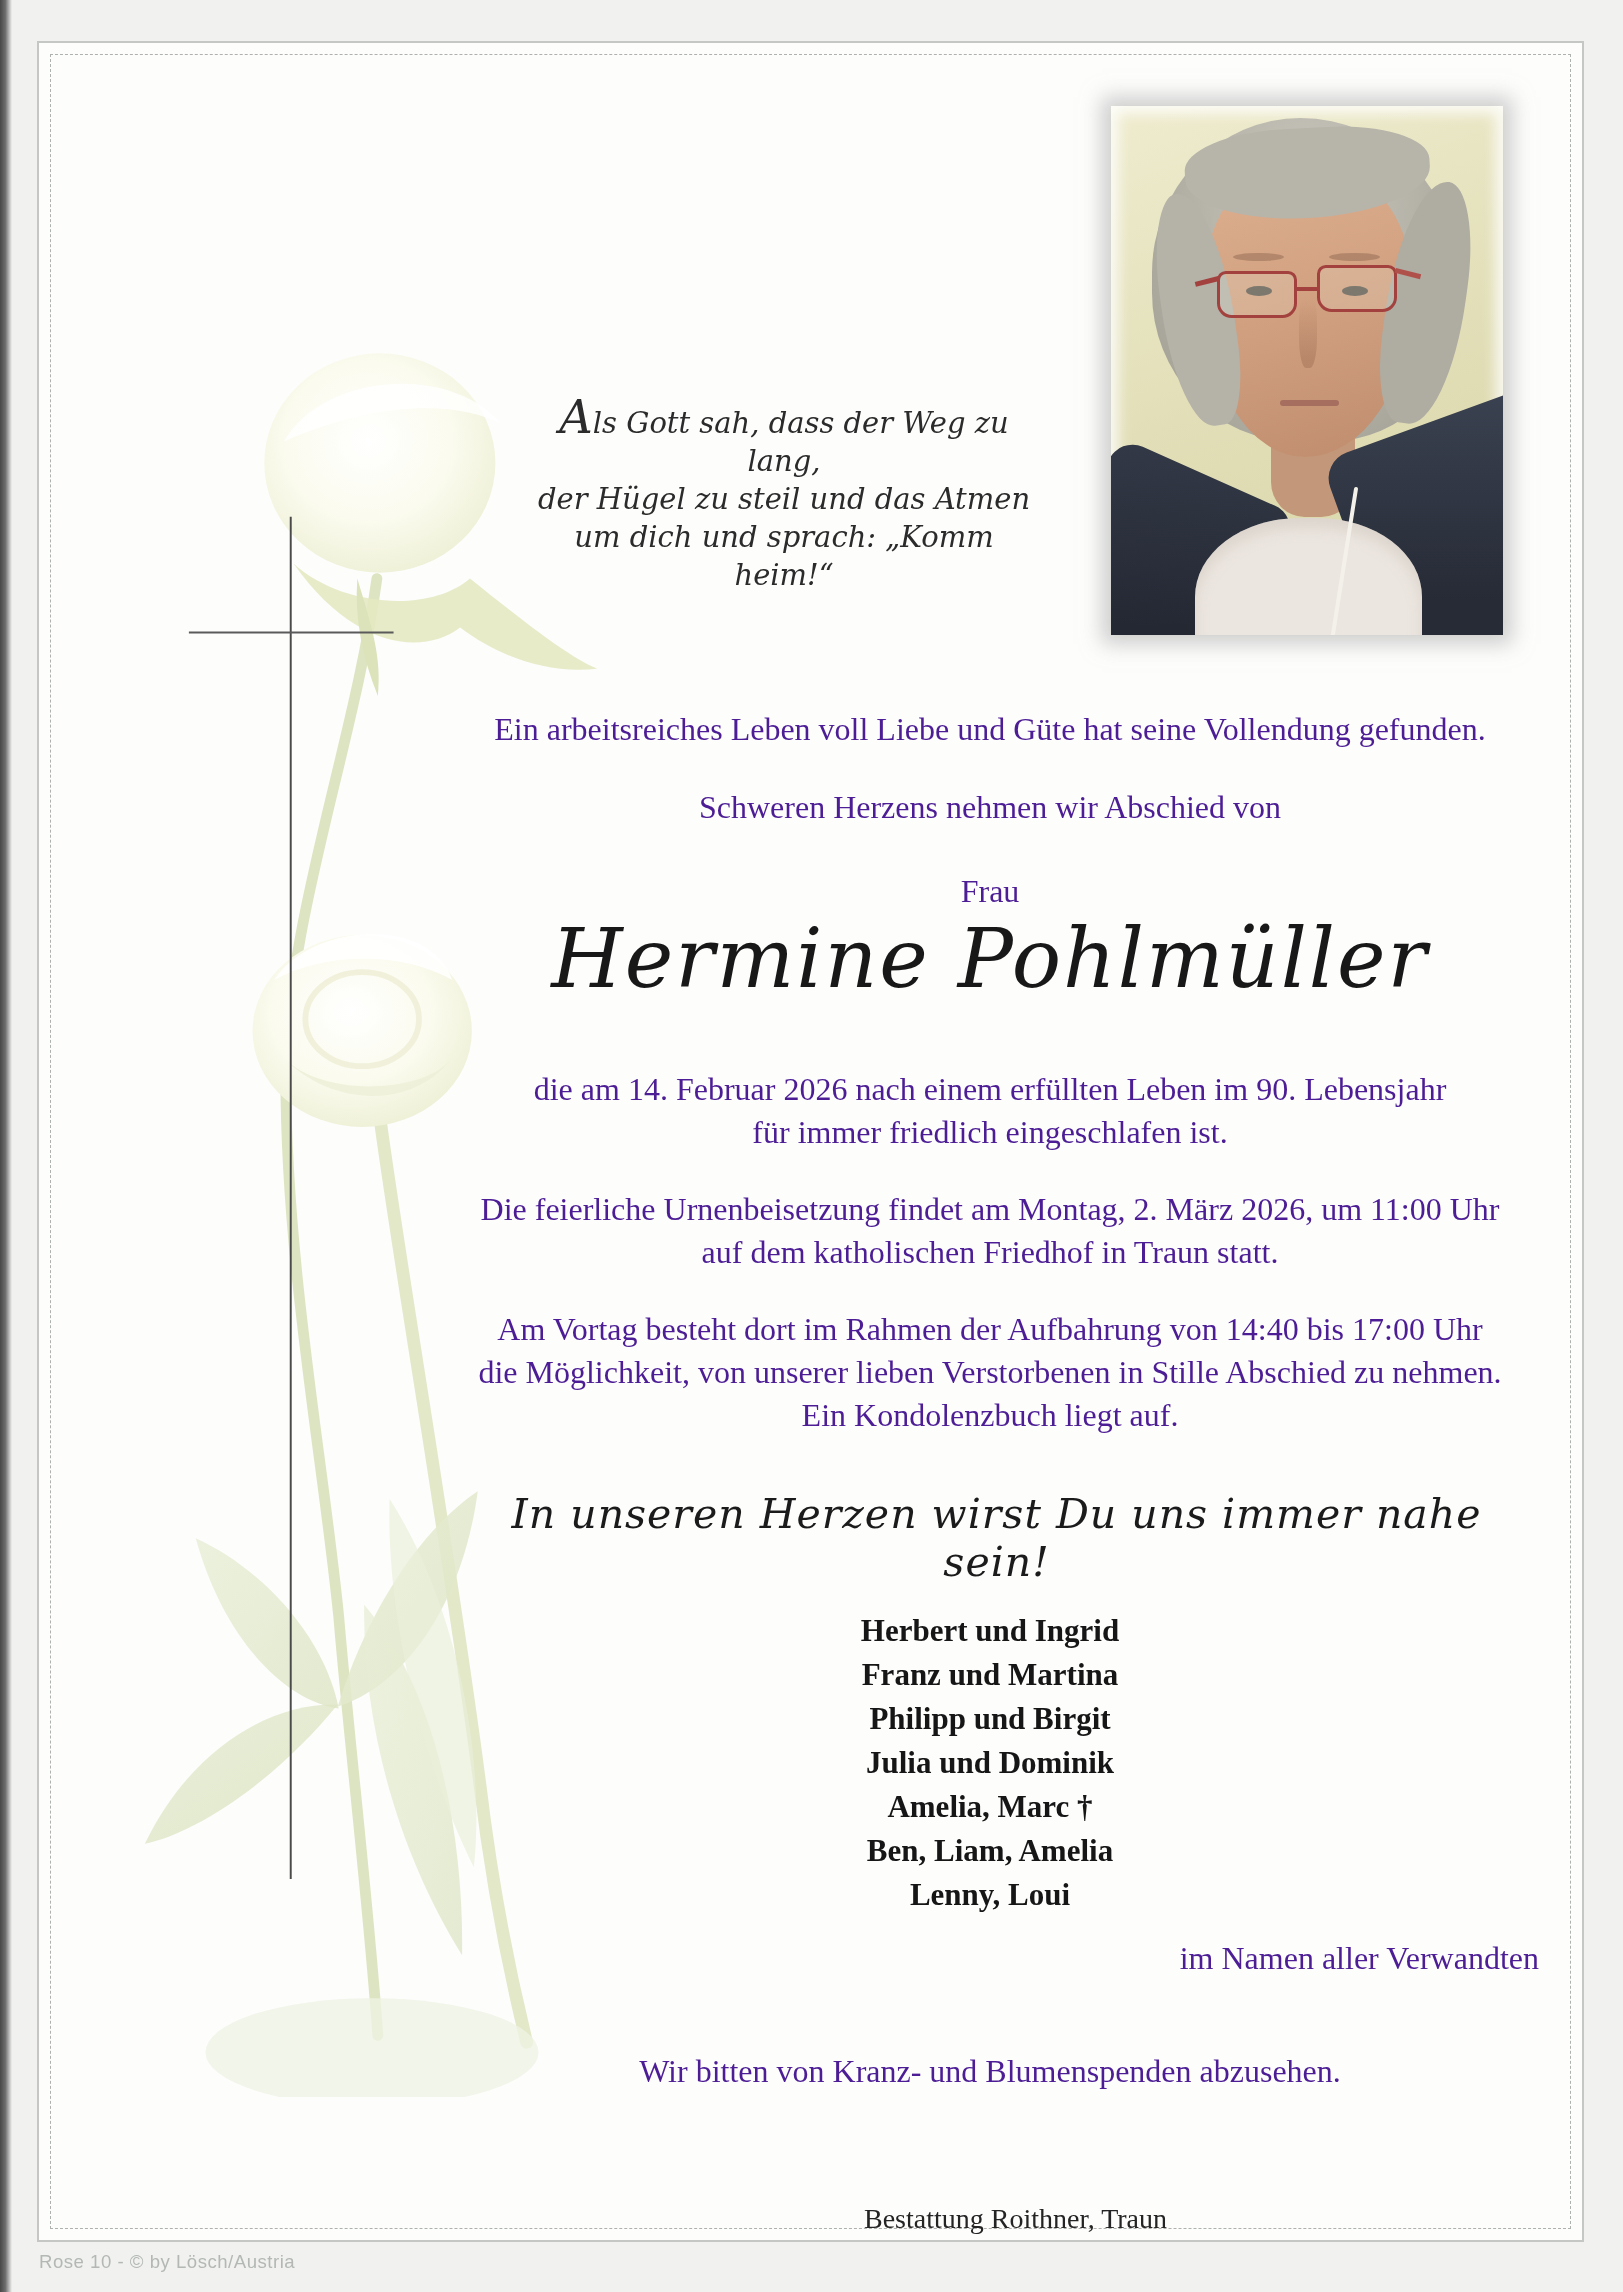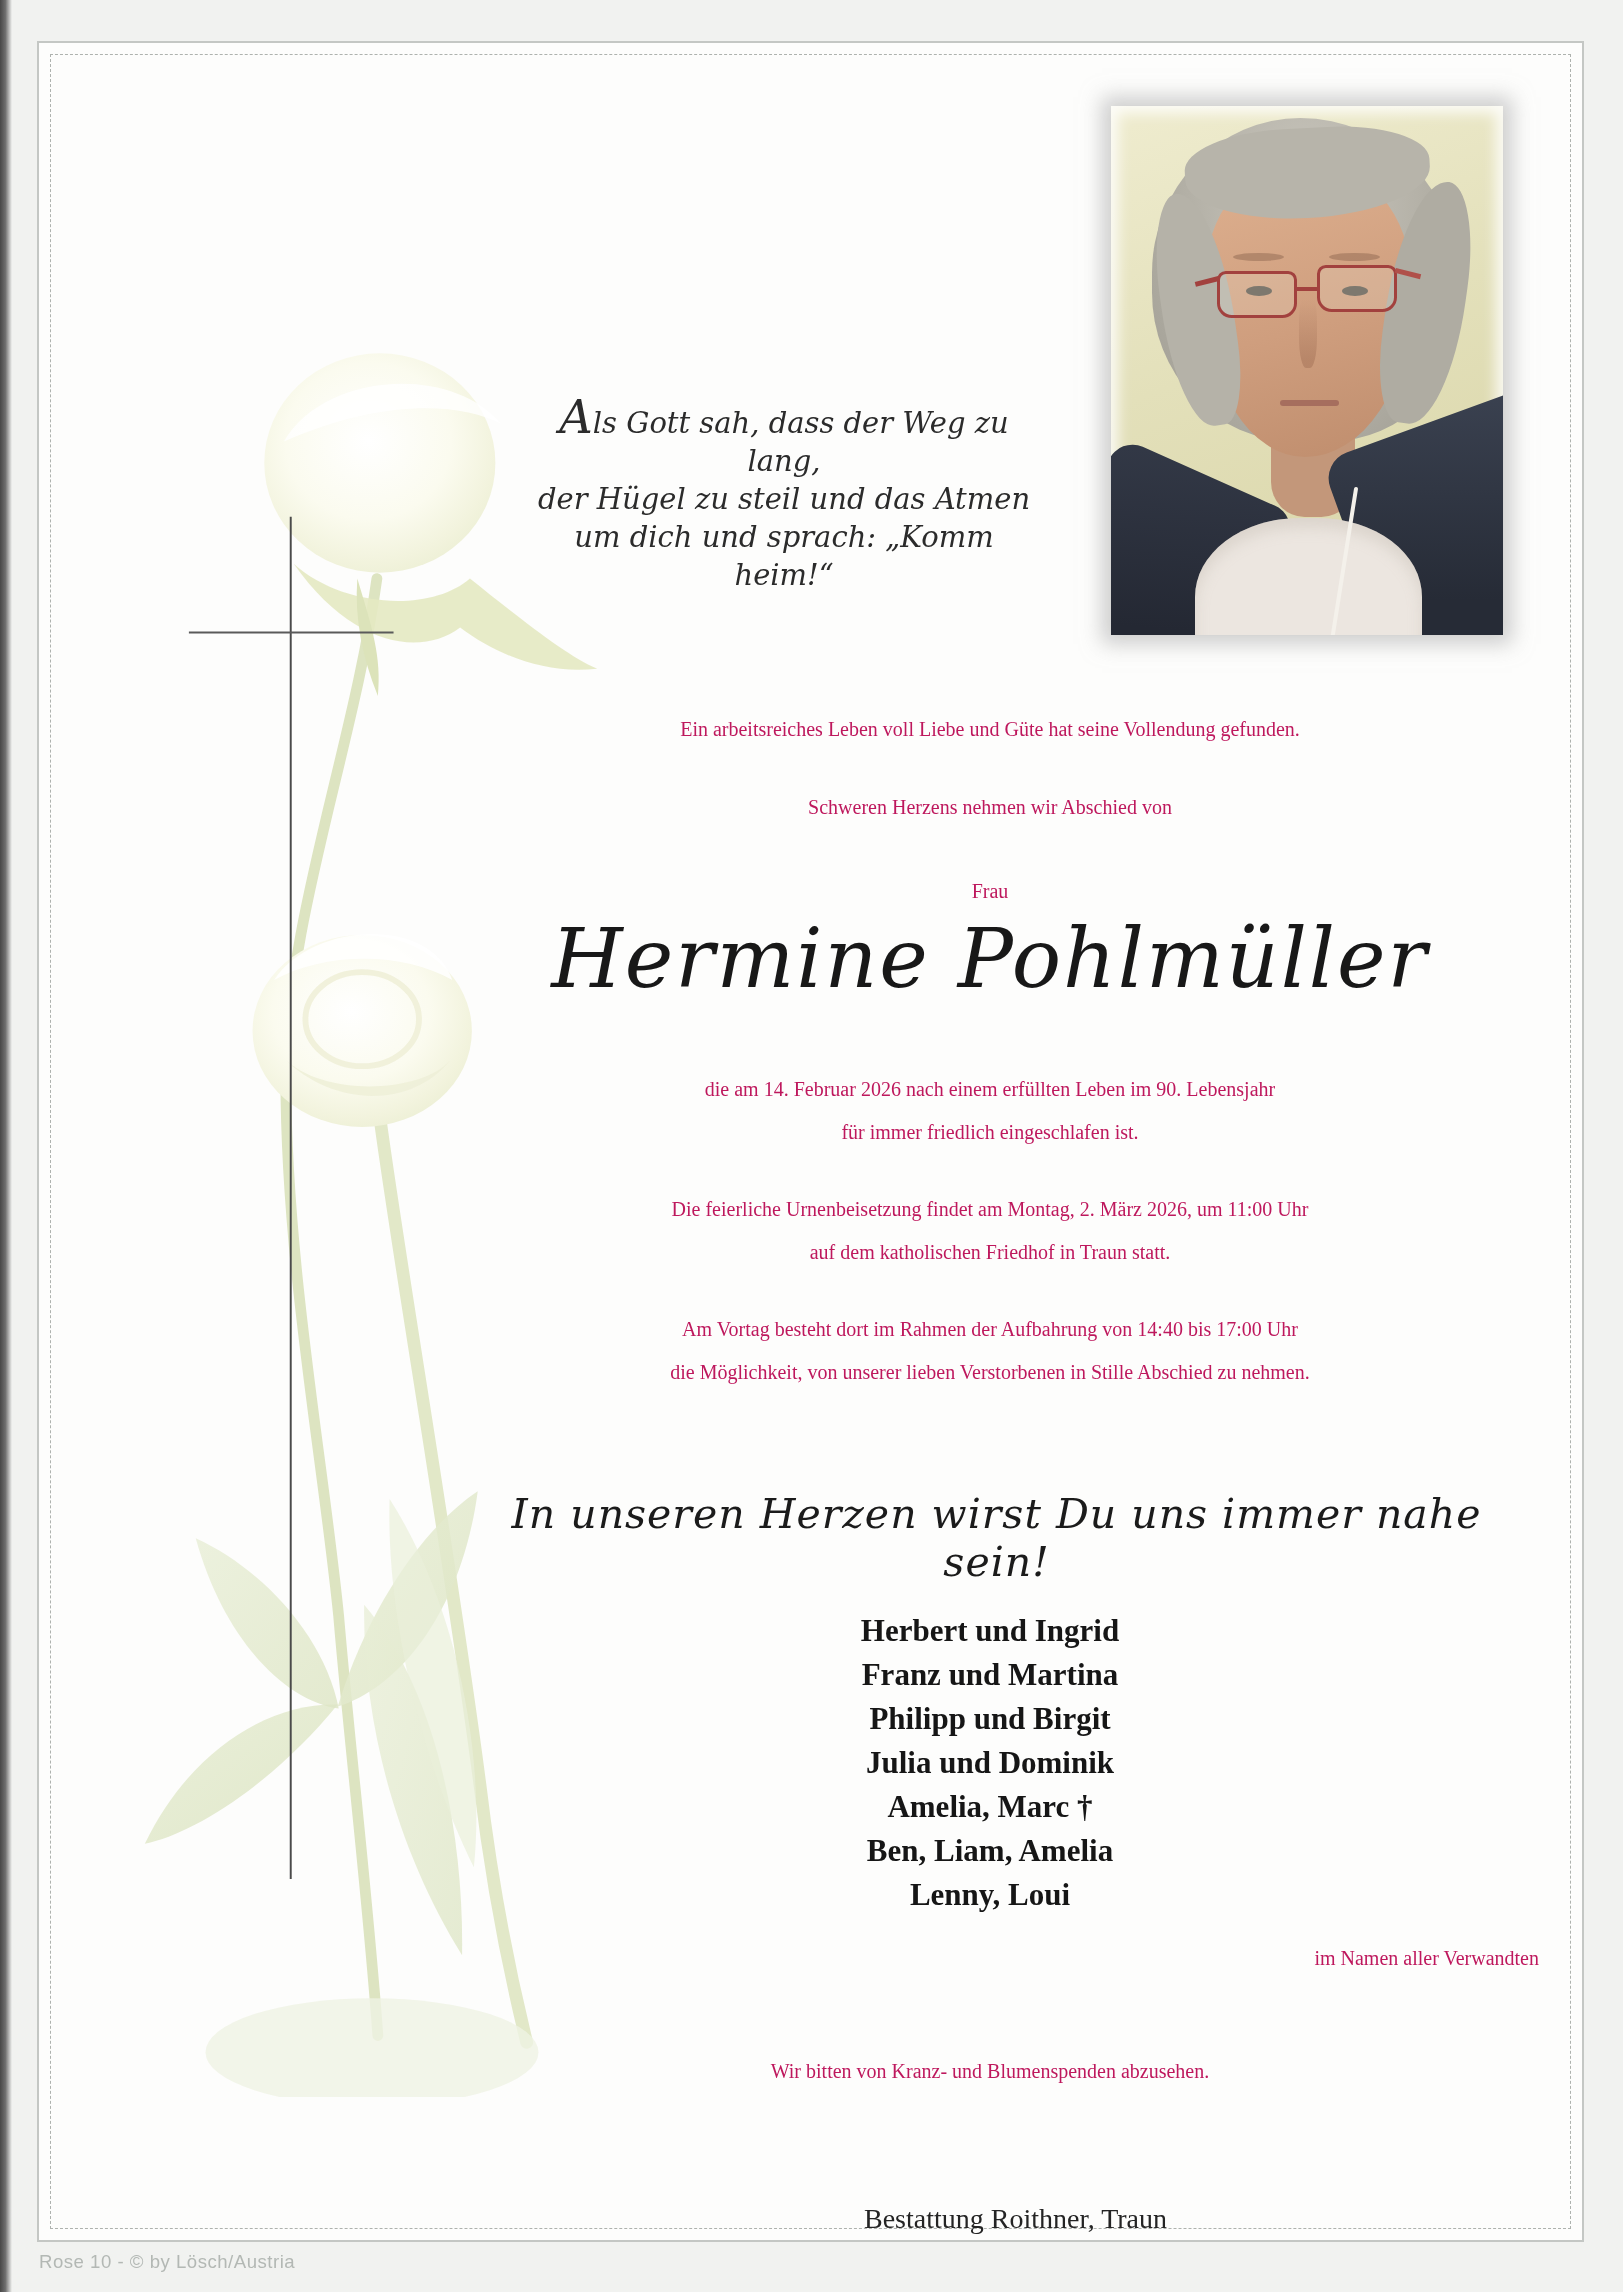--- a/index.html
+++ b/index.html
@@ -77,21 +77,21 @@
   
   .rose-art{position:absolute;left:137px;top:333px;width:470px;height:1764px;}
   
   .poem{
     position:absolute;left:529px;top:404px;width:510px;text-align:center;
     font-style:italic;font-size:29px;line-height:38px;color:#2b2b2b;
     font-family:"DejaVu Serif", serif;
   }
   .poem .first::first-letter{font-size:1.6em;line-height:0;}
   .main-col{position:absolute;left:441px;width:1098px;text-align:center;}
-  .t-body{font-size:20px;line-height:43px;color:#be185d;}
+  .t-body{font-size:32px;line-height:43px;color:#4c1d95;}
   .pos-intro{top:708px;} .pos-farewell{top:786px;} .pos-salutation{top:870px;}
   .pos-name{top:910px;}
   .deceased-name{
     font-family:"DejaVu Serif", serif;font-style:italic;
     font-size:82px;letter-spacing:2px;color:#181818;line-height:1.2;
   }
   .pos-death{top:1068px;} .pos-funeral{top:1188px;} .pos-viewing{top:1308px;}
   .pos-remembrance{top:1490px;}
   .remembrance{
     font-family:"DejaVu Serif", serif;font-style:italic;
@@ -203,20 +203,21 @@
 </div>
 
 <div class="main-col t-body pos-funeral">
   <div>Die feierliche Urnenbeisetzung findet am Montag, 2. März 2026, um 11:00 Uhr</div>
   <div>auf dem katholischen Friedhof in Traun statt.</div>
 </div>
 
 <div class="main-col t-body pos-viewing">
   <div>Am Vortag besteht dort im Rahmen der Aufbahrung von 14:40 bis 17:00 Uhr</div>
   <div>die Möglichkeit, von unserer lieben Verstorbenen in Stille Abschied zu nehmen.</div>
+  <div>Ein Kondolenzbuch liegt auf.</div>
 </div>
 
 <div class="main-col pos-remembrance">
   <div class="remembrance">In unseren Herzen wirst Du uns immer nahe sein!</div>
 </div>
 
 <div class="main-col mourners pos-mourners">
   <div>Herbert und Ingrid</div>
   <div>Franz und Martina</div>
   <div>Philipp und Birgit</div>

